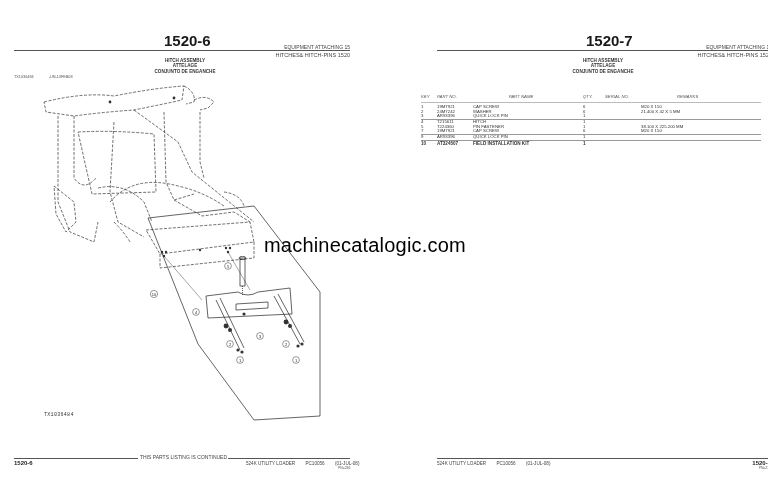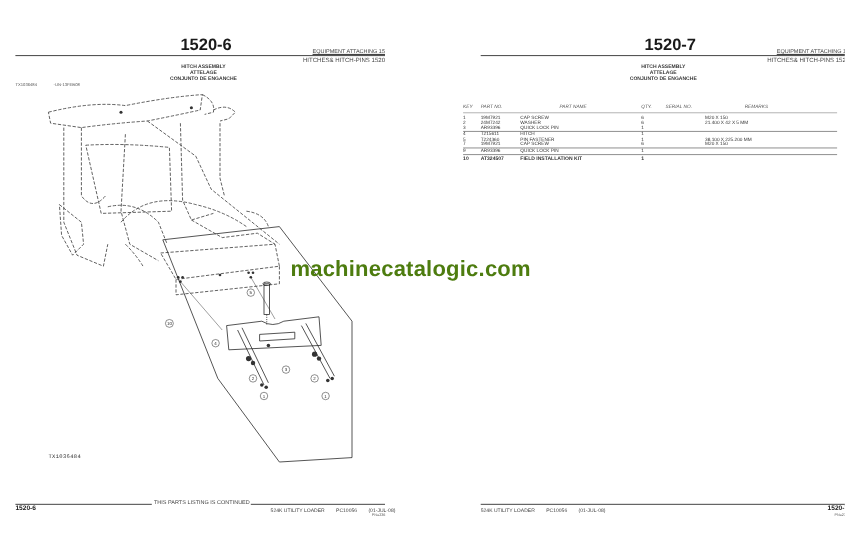--- a/index.html
+++ b/index.html
@@ -26,21 +26,21 @@
   .asm-title { position:absolute; top:58px; font-size:4.6px; font-weight:bold; color:#333; text-align:center; line-height:5.4px; }
   .left .asm-title { left:120px; width:130px; }
   .right .asm-title { left:138px; width:130px; }
 
   .fig-ref { position:absolute; top:75px; left:14px; font-size:3.8px; color:#555; }
   .fig-ref span { margin-right:14px; }
 
   .diagram { position:absolute; left:14px; top:82px; width:330px; height:340px; }
   .fig-id { position:absolute; left:44px; top:412px; font-size:5px; font-family:"Liberation Mono", monospace; color:#333; letter-spacing:0.3px; }
 
-  .watermark { position:absolute; left:264px; top:234px; font-size:20px; font-weight:bold; color:#4d7c0f; letter-spacing:0.2px; white-space:nowrap; z-index:5; }
+  .watermark { position:absolute; left:264px; top:234px; font-size:20px; font-weight:normal; color:#000000; letter-spacing:0.2px; white-space:nowrap; z-index:5; }
 
   
   .ptable { position:absolute; left:421px; top:94px; width:340px; font-size:4.3px; color:#333; }
   .ptable .thead { display:flex; font-style:italic; color:#555; height:8px; border-bottom:1px solid #bbb; margin-bottom:2px; }
   .ptable .row { display:flex; height:4.7px; line-height:4.7px; }
   .ptable .row.bold { font-weight:bold; font-size:4.6px; height:5.4px; line-height:5.4px; }
   .ptable .row.div { border-bottom:0.6px solid #999; }
   .c-key { width:16px; }
   .c-part { width:36px; }
   .c-name { width:110px; }

